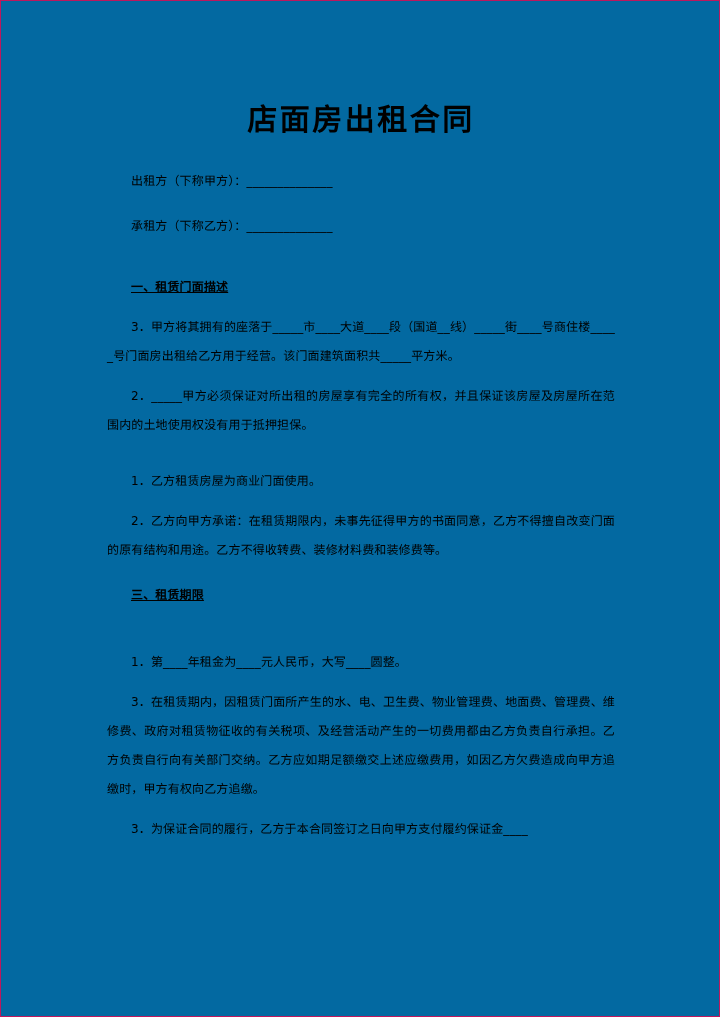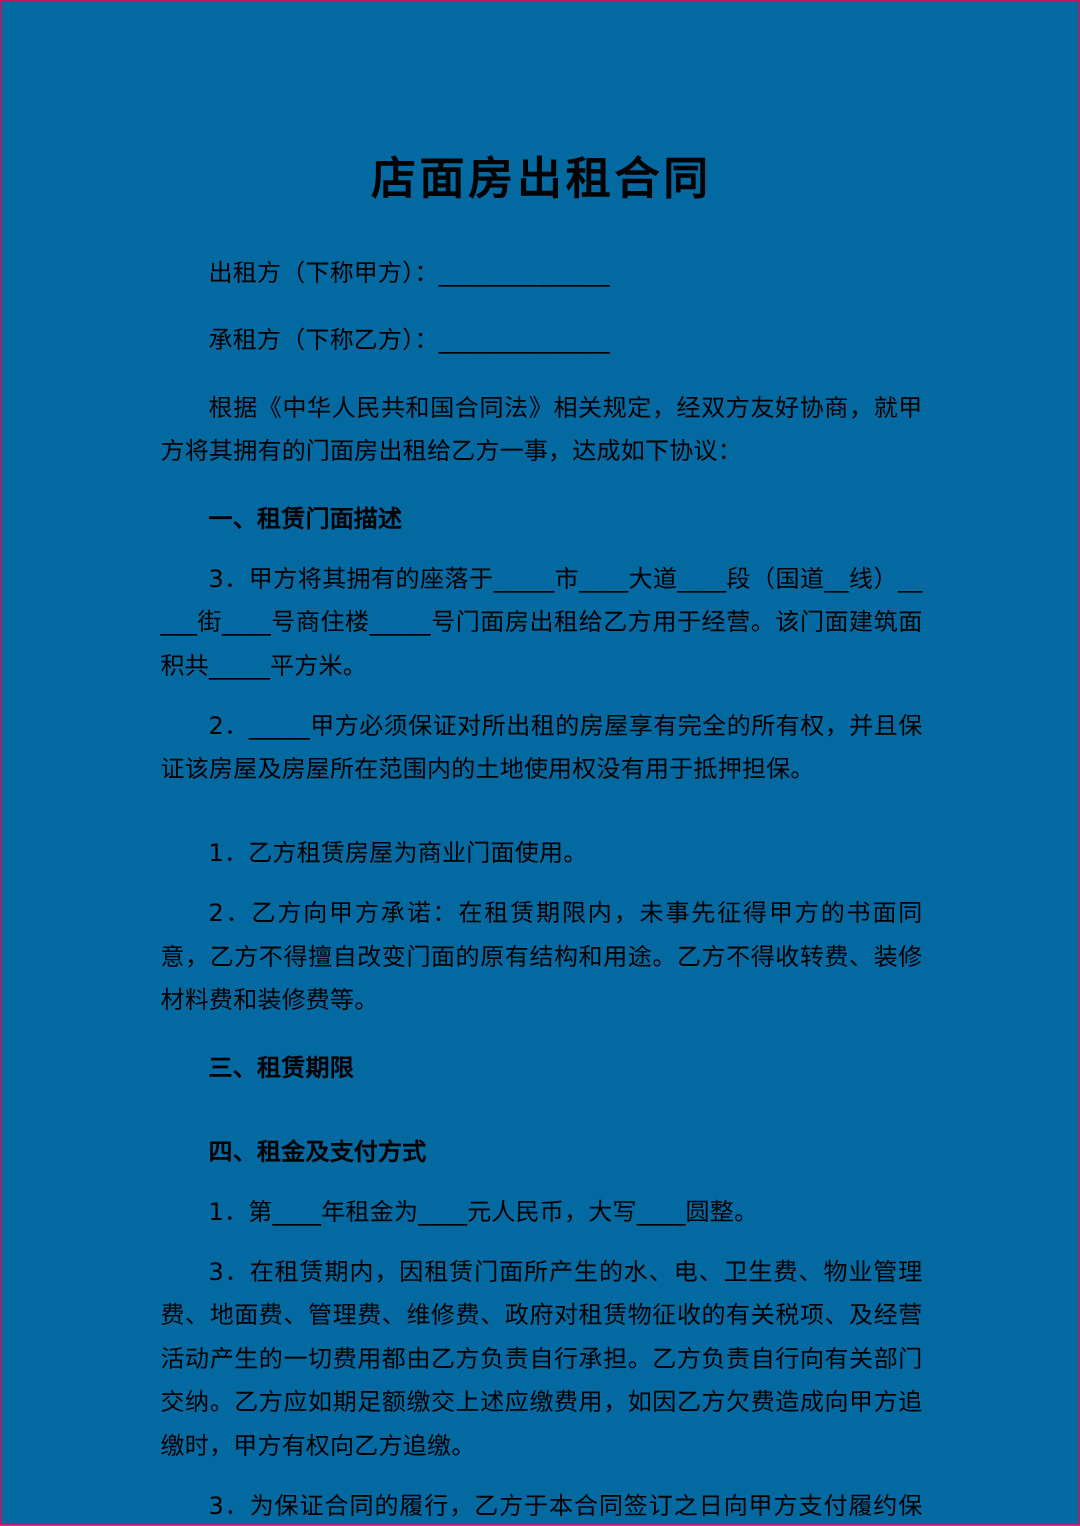--- a/index.html
+++ b/index.html
@@ -47,34 +47,35 @@
   }
   .content {
     position: absolute;
     left: 0;
     top: 166px;
     width: 508px;
   }
   p.block {
     margin: 0 0 0 0;
     padding: 0;
-    font-size: 16px;
+    font-size: 12px;
     line-height: 29px;
     text-align: justify;
     text-justify: inter-ideograph;
     word-break: break-all;
     letter-spacing: 0.15px;
     color: #000000;
   }
   p.indent {
     text-indent: 2em;
   }
   p.heading {
     text-indent: 2em;
     font-weight: 600;
+    text-decoration: underline;
   }
   .gap-sm { height: 11px; }
   .gap-md { height: 16px; }
 </style>
 </head>
 <body>
 
 <div class="page">
   <div class="page-body">
 
@@ -83,21 +84,20 @@
     <div class="content">
 
       <p class="block indent">出租方（下称甲方）：______________</p>
 
       <div class="gap-md"></div>
 
       <p class="block indent">承租方（下称乙方）：______________</p>
 
       <div class="gap-md"></div>
 
-      <p class="block indent">根据《中华人民共和国合同法》相关规定，经双方友好协商，就甲方将其拥有的门面房出租给乙方一事，达成如下协议：</p>
 
       <div class="gap-md"></div>
 
       <p class="block heading">一、租赁门面描述</p>
 
       <div class="gap-sm"></div>
 
       <p class="block indent">3．甲方将其拥有的座落于_____市____大道____段（国道__线）_____街____号商住楼_____号门面房出租给乙方用于经营。该门面建筑面积共_____平方米。</p>
 
       <div class="gap-sm"></div>
@@ -117,21 +117,20 @@
 
       <div class="gap-md"></div>
 
       <p class="block heading">三、租赁期限</p>
 
       <div class="gap-sm"></div>
 
 
       <div class="gap-md"></div>
 
-      <p class="block heading">四、租金及支付方式</p>
 
       <div class="gap-sm"></div>
 
       <p class="block indent">1．第____年租金为____元人民币，大写____圆整。</p>
 
       <div class="gap-sm"></div>
 
       <p class="block indent">3．在租赁期内，因租赁门面所产生的水、电、卫生费、物业管理费、地面费、管理费、维修费、政府对租赁物征收的有关税项、及经营活动产生的一切费用都由乙方负责自行承担。乙方负责自行向有关部门交纳。乙方应如期足额缴交上述应缴费用，如因乙方欠费造成向甲方追缴时，甲方有权向乙方追缴。</p>
 
       <div class="gap-sm"></div>

